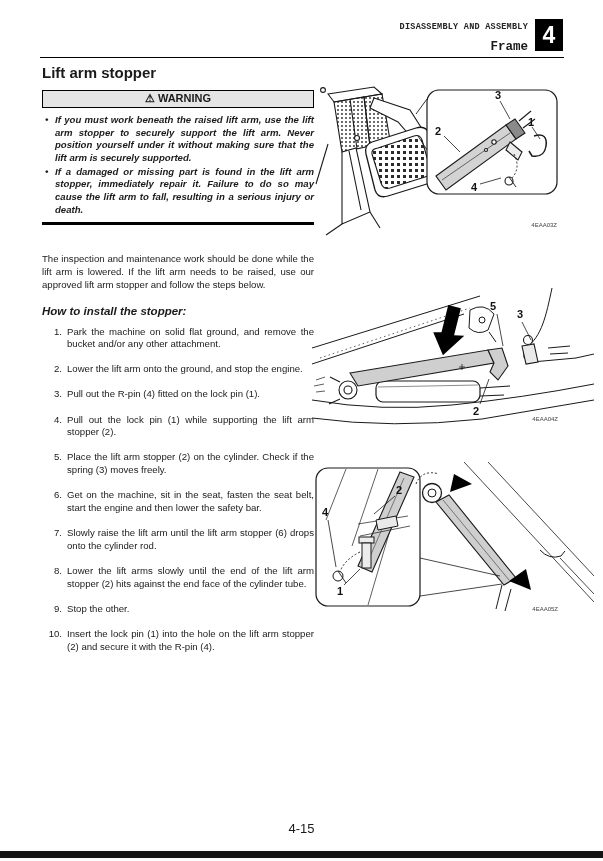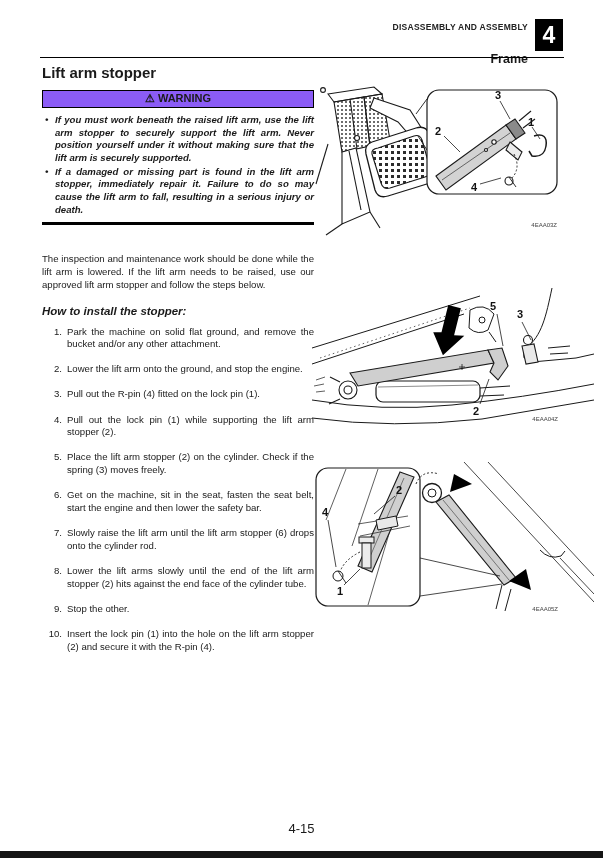--- a/index.html
+++ b/index.html
@@ -3,31 +3,31 @@
 <meta charset="utf-8">
 <style>
   html,body{margin:0;padding:0;}
   body{
     width:603px;height:861px;background:#ffffff;position:relative;overflow:hidden;
     font-family:"Liberation Sans",sans-serif;color:#1a1a1a;
     -webkit-font-smoothing:antialiased;
   }
   
   .header{position:absolute;top:19px;right:40px;display:flex;align-items:flex-start;gap:7px;}
-  .header-text{text-align:right;padding-top:3px;}
+  .header-text{text-align:right;padding-top:3px;font-family:Liberation Mono, monospace;}
   .header-section{font-size:8.5px;letter-spacing:.25px;font-weight:bold;color:#222;}
-  .header-chapter{font-size:12.5px;font-weight:bold;margin-top:20px;}
+  .header-chapter{font-size:12.5px;font-weight:bold;margin-top:8px;}
   .chapter-box{width:28px;height:32px;background:#000;color:#fff;font-size:23px;font-weight:bold;
     display:flex;align-items:center;justify-content:center;}
   .header-rule{position:absolute;top:57px;left:40px;width:524px;border-top:1.6px solid #000;}
   
   .left-col{position:absolute;left:42px;top:64px;width:272px;}
   .title{font-size:15px;font-weight:bold;margin:0 0 9px 0;}
   .warning{border-bottom:3.5px solid #000;padding-bottom:5px;}
-  .warning-bar{border:1.6px solid #000;background:#8b5cf6;text-align:center;font-weight:bold;
+  .warning-bar{border:1.6px solid #000;background:#e5e5e5;text-align:center;font-weight:bold;
     font-size:11px;padding:1px 0 2px;}
   .warning-list{margin:6px 0 0 0;padding:0 0 0 13px;list-style:none;font-style:italic;}
   .warning-list li{font-size:9.6px;font-weight:bold;line-height:1.32;text-align:justify;
     position:relative;margin-bottom:1px;}
   .warning-list li::before{content:"\2022";position:absolute;left:-10px;}
   .intro{font-size:9.6px;line-height:1.33;text-align:justify;margin:28px 0 0 0;}
   .howto{font-size:11.5px;font-weight:bold;margin:13px 0 9px 0;font-style:italic;}
   .step{display:flex;margin-bottom:12.5px;font-size:9.6px;line-height:1.32;}
   .step-n{width:20px;text-align:right;flex:none;padding-right:5px;}
   .step-t{flex:1;text-align:justify;}

